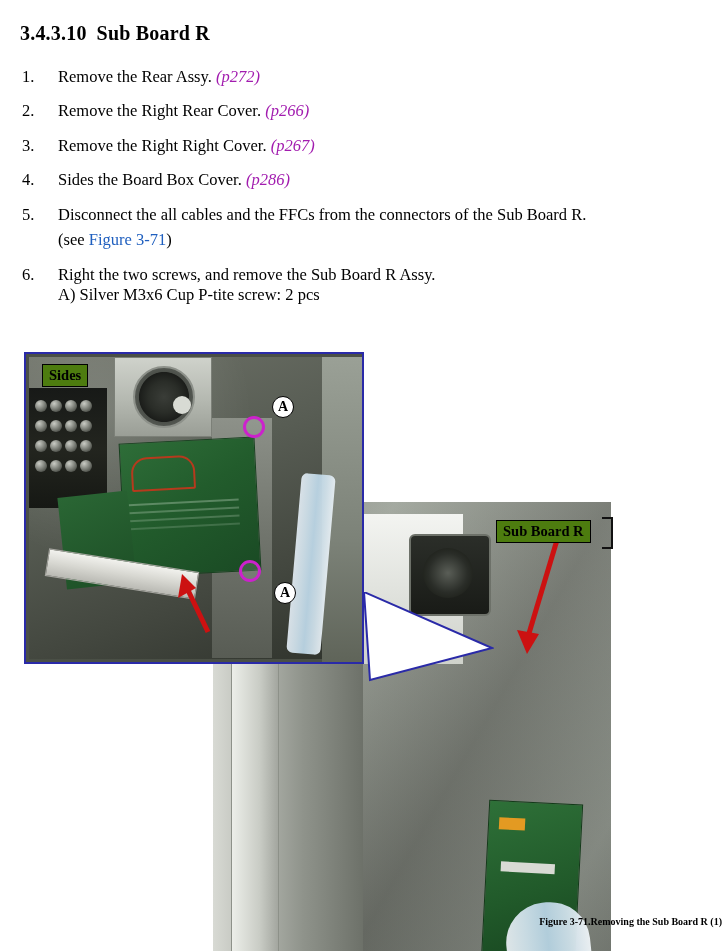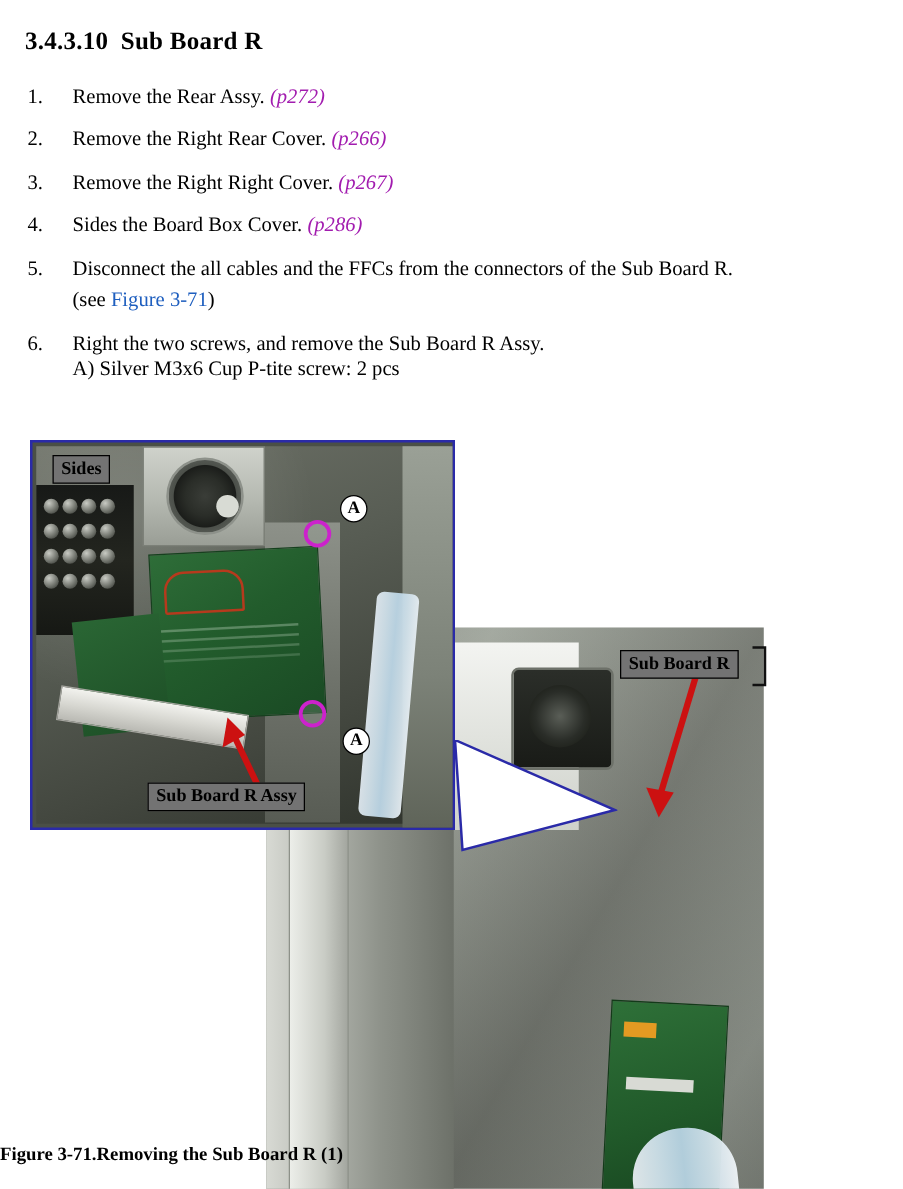--- a/index.html
+++ b/index.html
@@ -264,21 +264,21 @@
     font-family: "Liberation Serif", serif;
     font-size: 14px;
     font-weight: bold;
     line-height: 20px;
     text-align: center;
     box-sizing: border-box;
   }
 
   .tag {
     position: absolute;
-    background: #737373;
+    background: #4d7c0f;
     border: 1.5px solid #000000;
     font-size: 14.5px;
     font-weight: bold;
     font-family: "Liberation Serif", serif;
     padding: 1px 6px 2px 6px;
     white-space: nowrap;
     line-height: 1.25;
   }
 
   
@@ -392,22 +392,22 @@
     top: 240px;
     width: 130px;
     height: 90px;
   }
 
   .caption {
     position: absolute;
     left: 0;
     top: 916px;
     width: 722px;
-    text-align: left;
-    font-size: 15px;
+    text-align: right;
+    font-size: 10px;
     font-weight: bold;
     font-family: "Liberation Serif", serif;
   }
 </style>
 </head>
 <body>
 
 <div class="page">
 
   <div class="heading">
@@ -517,21 +517,20 @@
     <div class="screw-circle" style="left:239px; top:208px;"></div>
 
     <div class="callout-a" style="left:272px; top:44px;">A</div>
     <div class="callout-a" style="left:274px; top:230px;">A</div>
 
     <svg class="arrow" style="left:168px; top:218px; width:60px; height:70px;" viewBox="0 0 60 70">
       <line x1="40" y1="62" x2="18" y2="16" stroke="#cc1111" stroke-width="5"></line>
       <polygon points="14,4 10,28 28,18" fill="#cc1111"></polygon>
     </svg>
 
-    <div class="tag" style="left:118px; top:274px;">Sub Board R Assy</div>
     <div class="tag" style="left:496px; top:168px;">Sub Board R</div>
 
     <svg class="arrow" style="left:600px; top:164px; width:18px; height:34px;" viewBox="0 0 18 34">
       <path d="M2,2 L12,2 L12,32 L2,32" fill="none" stroke="#111" stroke-width="2"></path>
     </svg>
 
   </div>
 
   <div class="caption">Figure 3-71.Removing the Sub Board R (1)</div>
 

